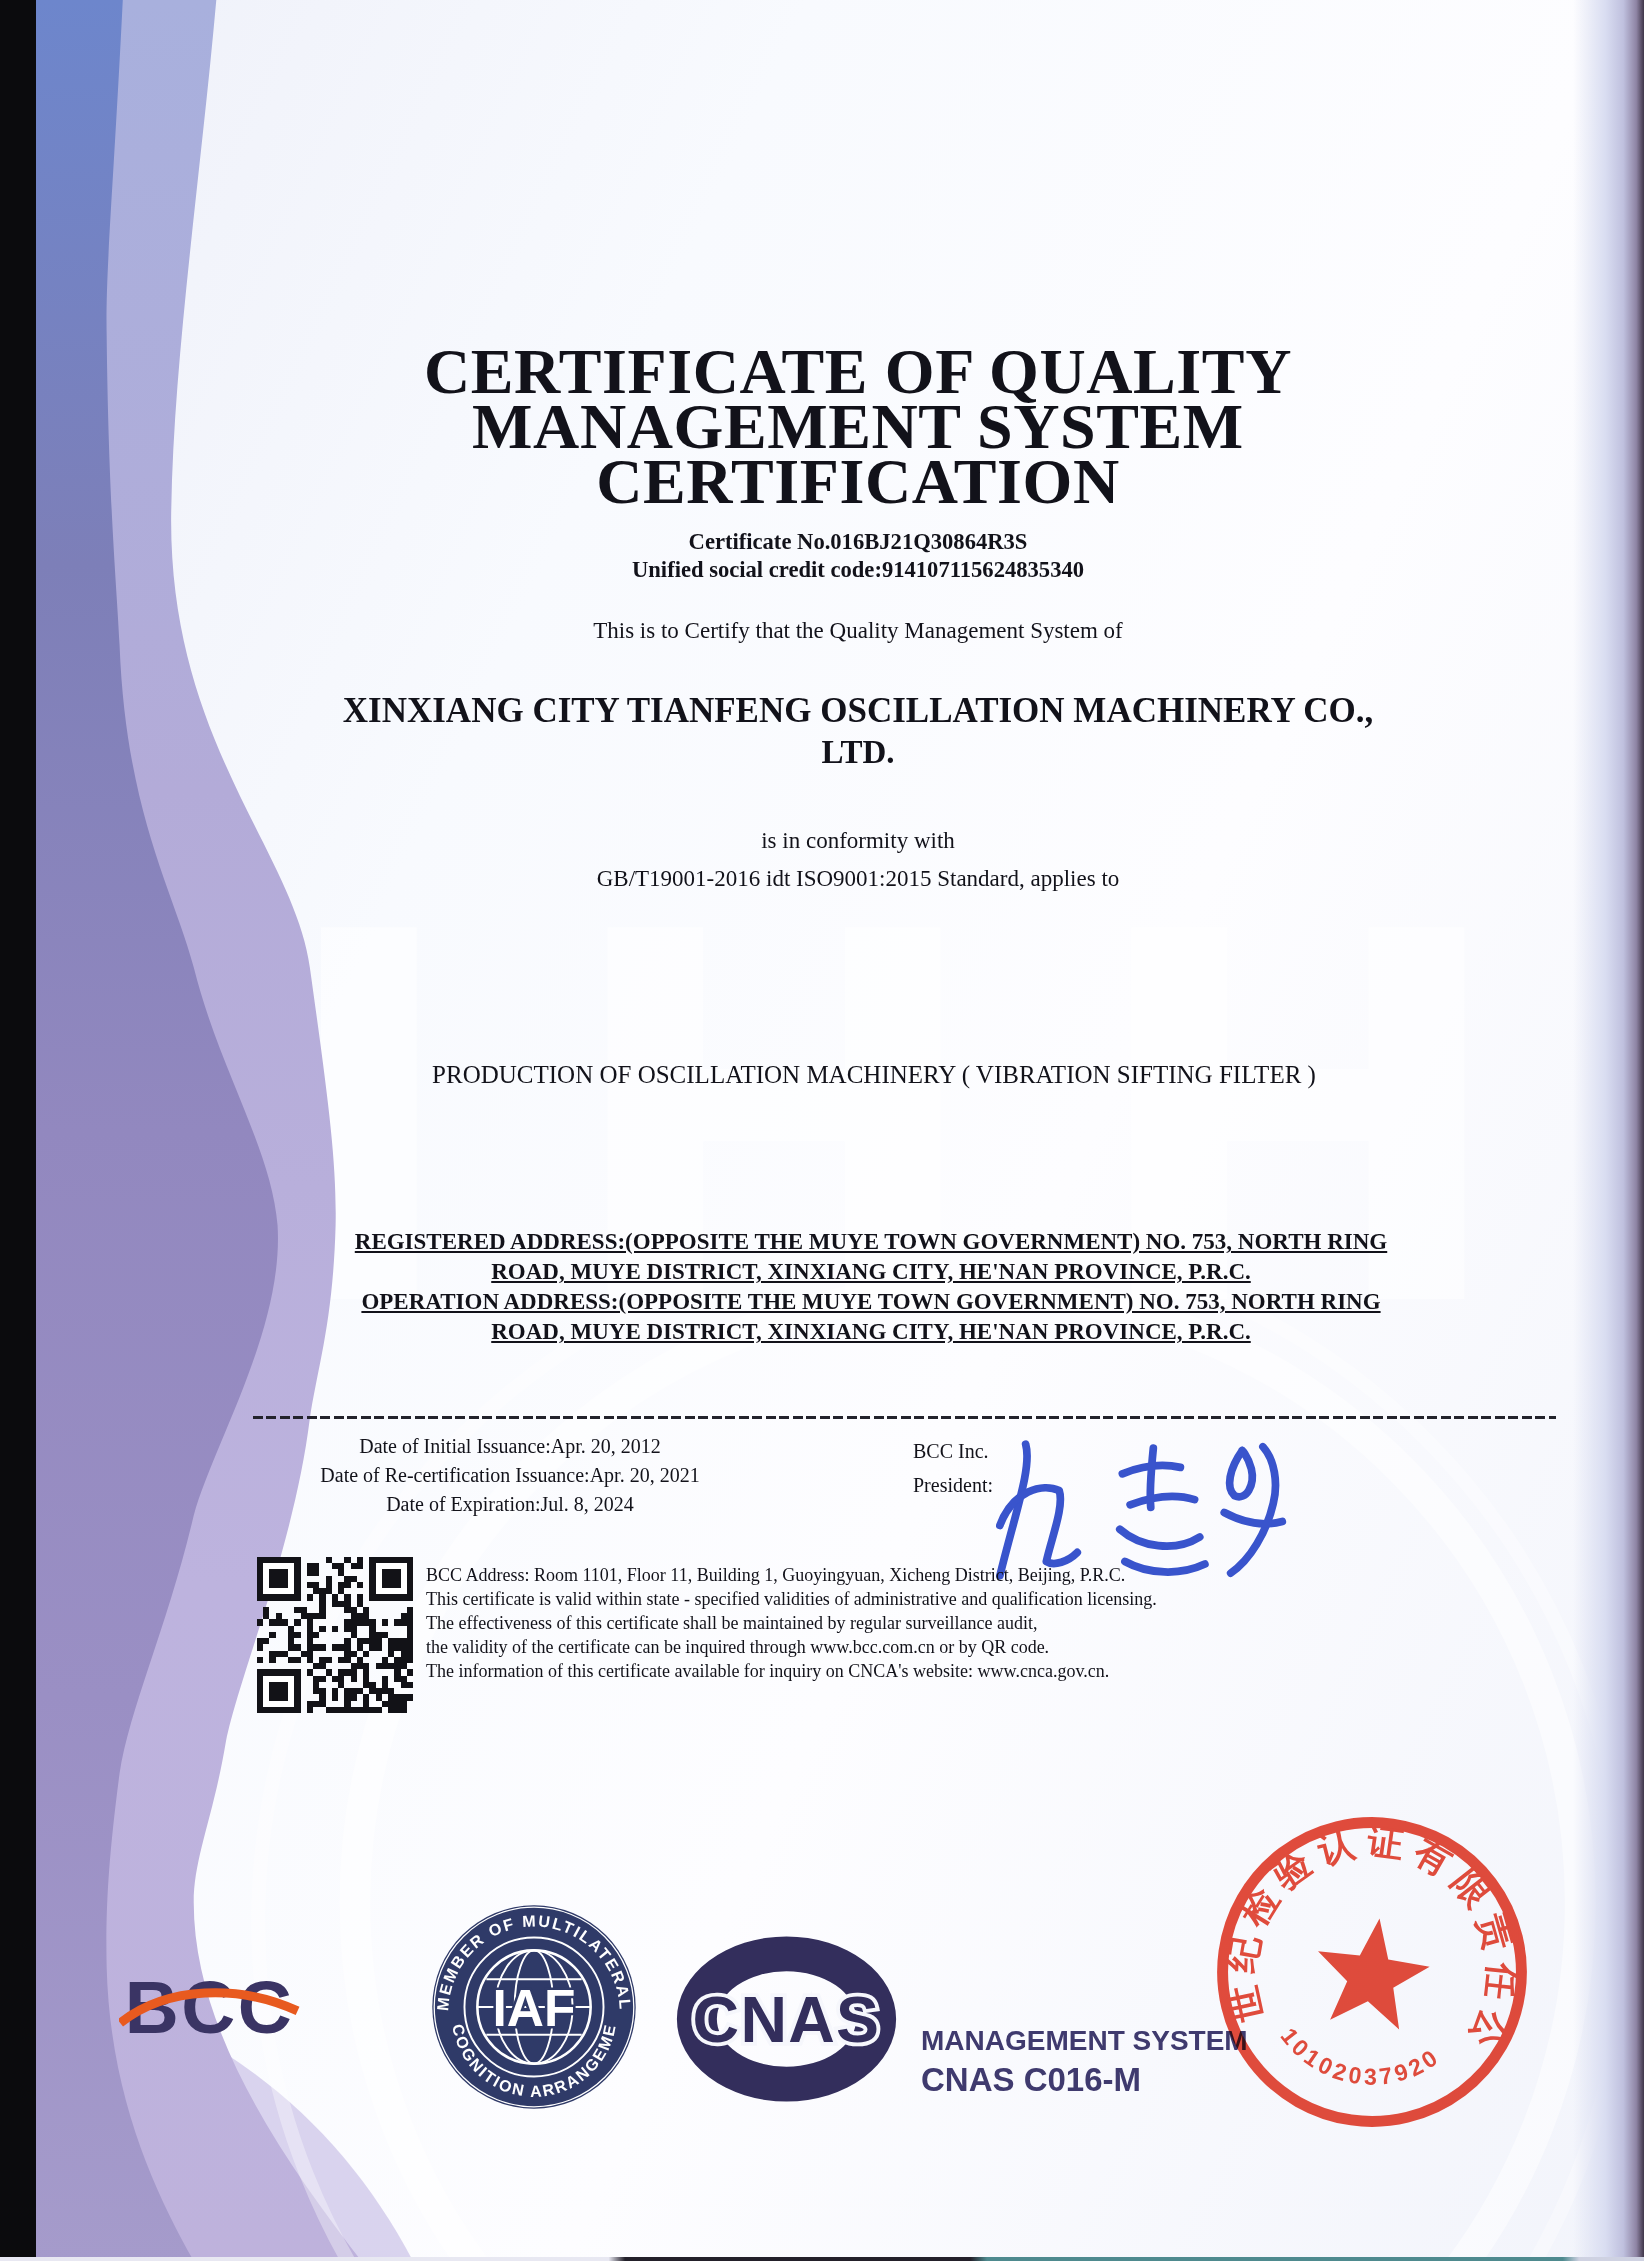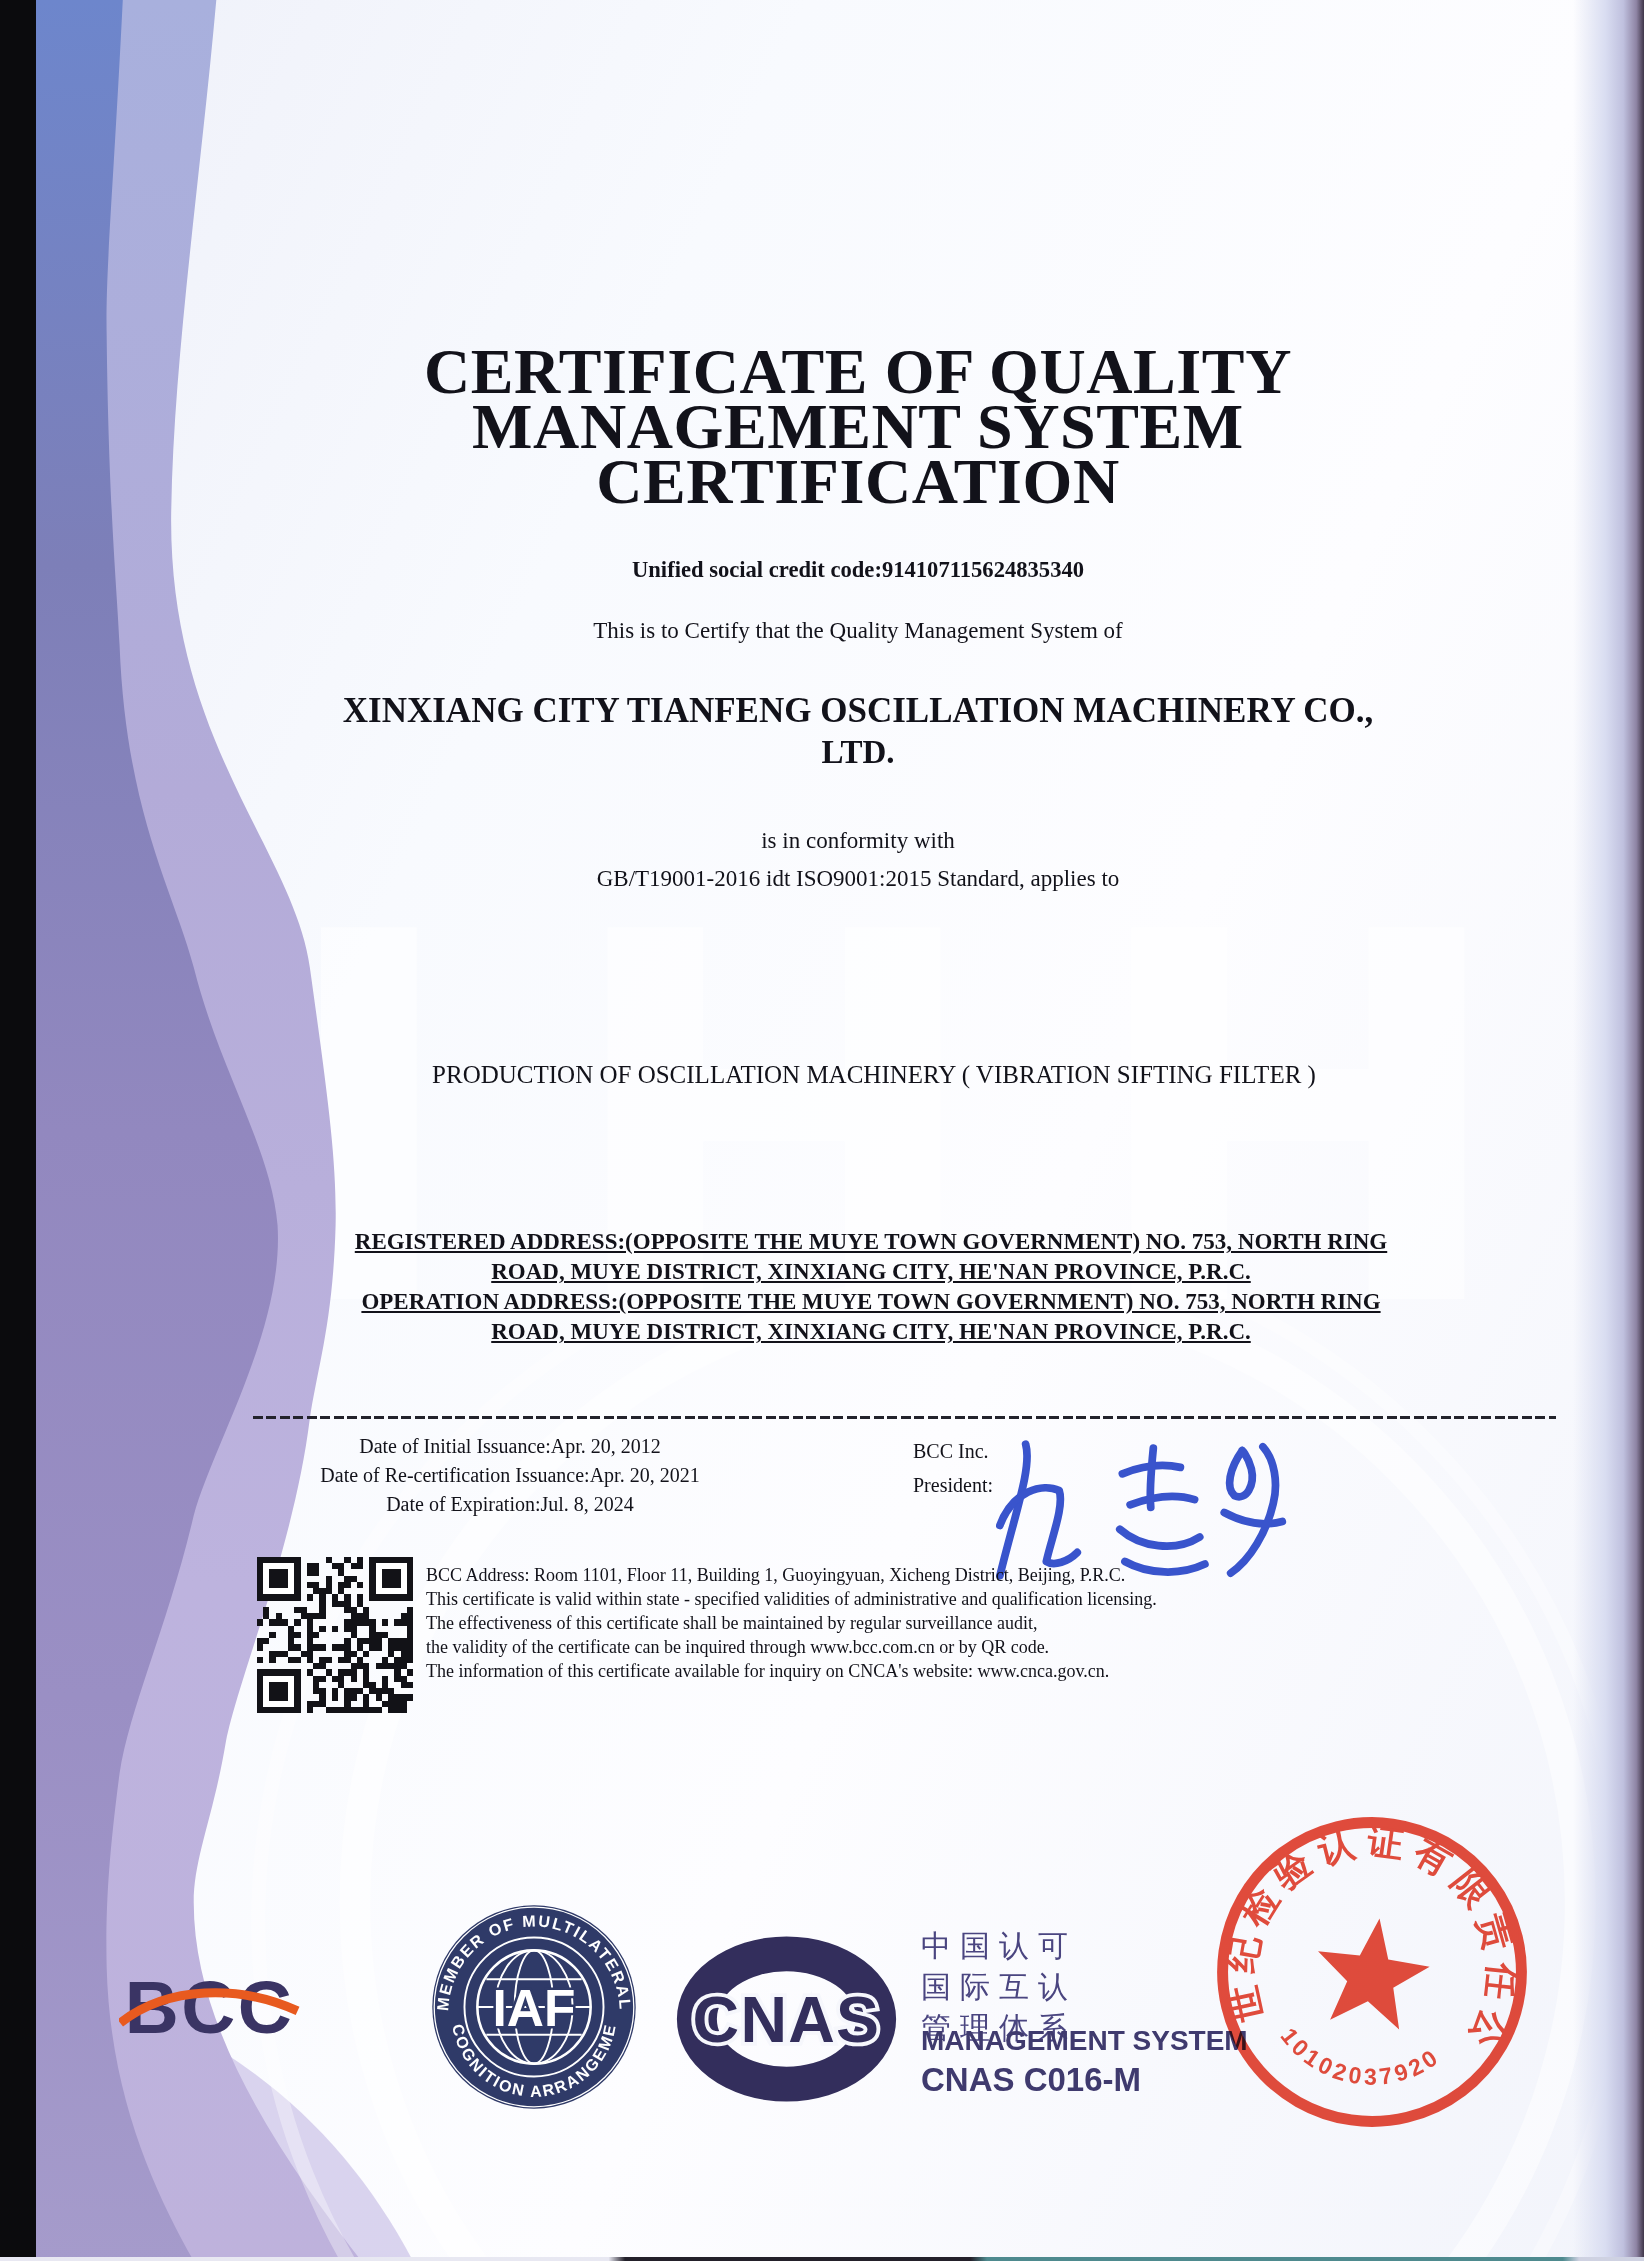--- a/index.html
+++ b/index.html
@@ -83,20 +83,21 @@
 
   <div class="abs left-black"></div>
   <div class="abs right-edge"></div>
   <div class="abs bottom-edge"></div>
 
   <div class="abs title center ink">
     <div>CERTIFICATE OF QUALITY</div>
     <div>MANAGEMENT SYSTEM CERTIFICATION</div>
   </div>
 
+  <div class="abs certno center ink">Certificate No.016BJ21Q30864R3S</div>
   <div class="abs credit center ink">Unified social credit code:914107115624835340</div>
   <div class="abs intro center ink">This is to Certify that the Quality Management System of</div>
   <div class="abs comp1 center ink">XINXIANG CITY TIANFENG OSCILLATION MACHINERY CO.,</div>
   <div class="abs comp2 center ink">LTD.</div>
   <div class="abs conf center ink">is in conformity with</div>
   <div class="abs standard center ink">GB/T19001-2016 idt ISO9001:2015 Standard, applies to</div>
   <div class="abs scope center ink">PRODUCTION OF OSCILLATION MACHINERY ( VIBRATION SIFTING FILTER )</div>
 
   <div class="abs addr center ink">
     <div>REGISTERED ADDRESS:(OPPOSITE THE MUYE TOWN GOVERNMENT) NO. 753, NORTH RING</div>
@@ -405,25 +406,20 @@
     </g>
     <text x="0" y="30" text-anchor="middle" font-family="Liberation Sans, DejaVu Sans, sans-serif" font-size="80" font-weight="bold" fill="#ffffff" stroke="#2f3a68" stroke-width="8" style="paint-order:stroke">IAF</text>
   </svg>
 
   <svg class="abs" style="left:664px;top:1935px" width="245" height="168" viewBox="0 0 380 260">
     <path d="M20,130 A170,128 0 0 1 360,130 L298,130 A108,74 0 0 0 82,130 Z" fill="#332e5c"></path>
     <path d="M20,130 A170,128 0 0 0 360,130 L298,130 A108,74 0 0 1 82,130 Z" fill="#332e5c"></path>
     <text x="190" y="165" text-anchor="middle" font-family="Liberation Sans, DejaVu Sans, sans-serif" font-size="100" font-weight="bold" letter-spacing="2" fill="#332e5c" stroke="#f6f7fc" stroke-width="12" style="paint-order:stroke">CNAS</text>
   </svg>
 
-  <div class="abs cn-block">
-    <div>中国认可</div>
-    <div>国际互认</div>
-    <div>管理体系</div>
-  </div>
   <div class="abs mgmt">MANAGEMENT SYSTEM</div>
   <div class="abs cnas-code">CNAS C016-M</div>
 
   <svg class="abs" style="left:1211px;top:1811px;mix-blend-mode:multiply" width="322" height="322" viewBox="-250 -250 500 500">
     <defs>
       <path id="sealArc" d="M -166,74 A 182,182 0 1 1 166,74"></path>
       <path id="sealNum" d="M -128,118 A 172,172 0 0 0 128,118"></path>
     </defs>
     <g transform="rotate(8)" opacity="0.93">
       <circle cx="0" cy="0" r="232" fill="none" stroke="#e6402e" stroke-width="17"></circle>

